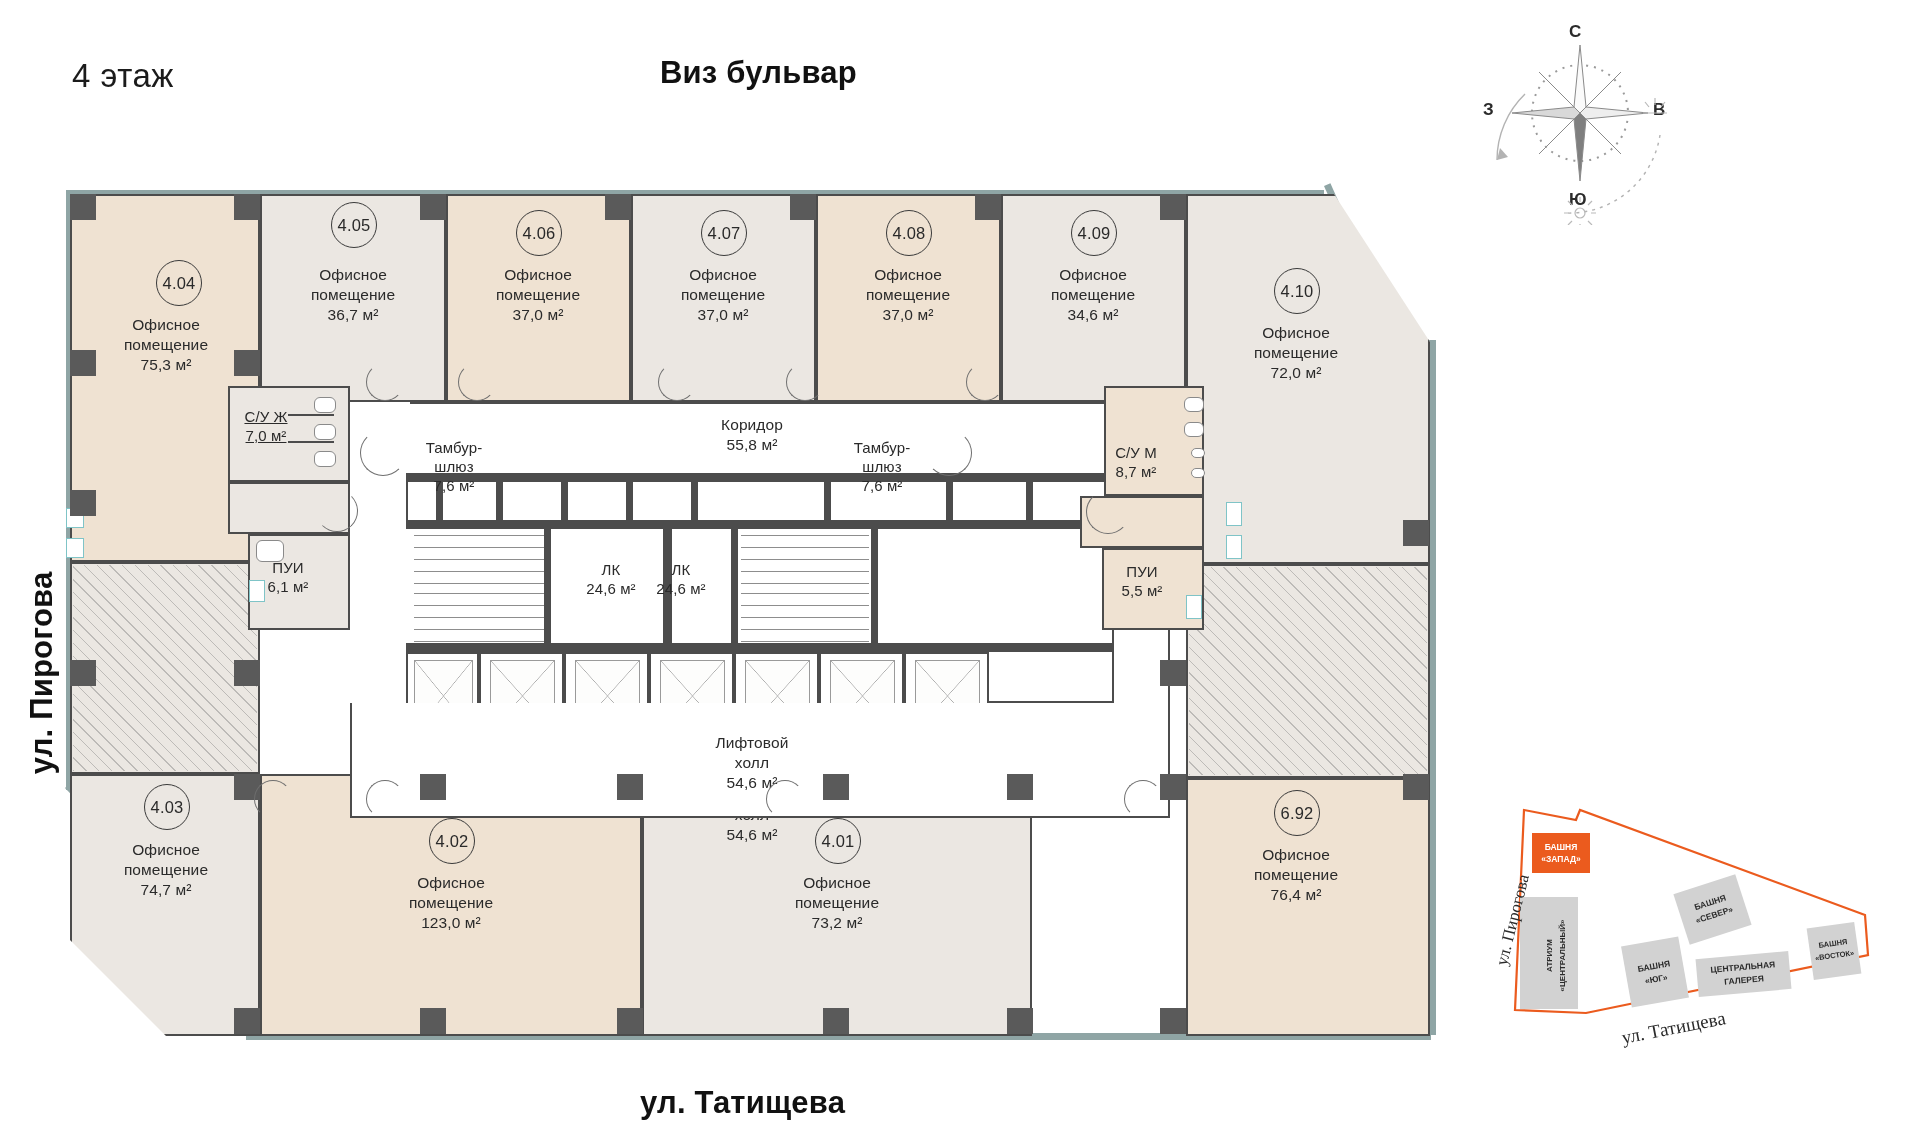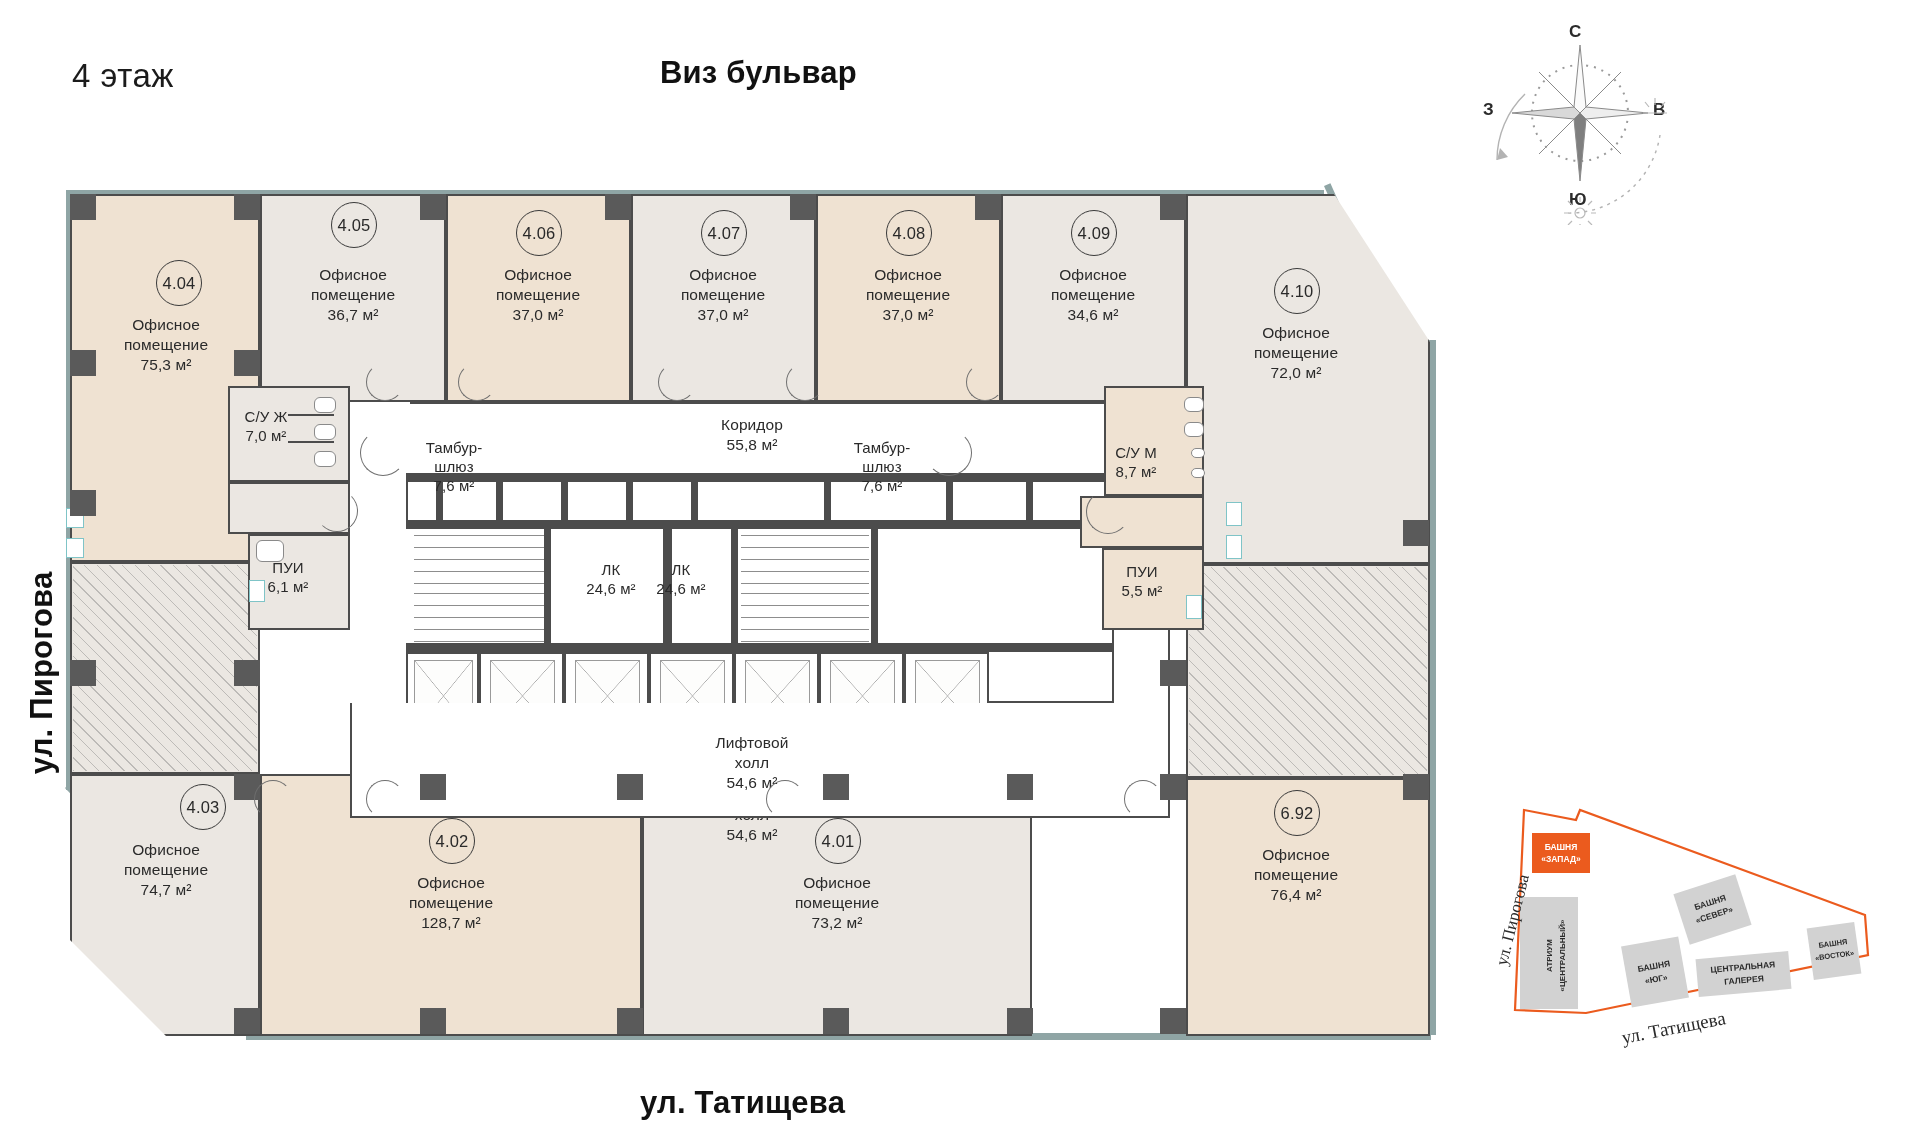--- a/index.html
+++ b/index.html
@@ -190,21 +190,21 @@
       <span class="nm">Офисное</span>
       <span class="nm">помещение</span>
       <span class="ar">72,0 м²</span>
     </div>
 
     <div class="room" style="left:4px;top:372px;width:190px;height:212px;"></div>
     <div class="hatch" style="left:7px;top:375px;width:184px;height:206px;"></div>
 
     <div class="room" style="left:4px;top:584px;width:190px;height:262px;
          clip-path:polygon(0 0, 190px 0, 190px 262px, 96px 262px, 0 166px);"></div>
-    <div class="rnum" style="left:78px;top:594px;margin-left:36px;">4.03</div>
+    <div class="rnum" style="left:78px;top:594px;">4.03</div>
     <div class="rlabel" style="left:19px;top:650px;width:162px;">
       <span class="nm">Офисное</span>
       <span class="nm">помещение</span>
       <span class="ar">74,7 м²</span>
     </div>
 
     <div class="room" style="left:1120px;top:374px;width:244px;height:214px;"></div>
     <div class="hatch" style="left:1123px;top:377px;width:238px;height:208px;"></div>
 
     <div class="room beige" style="left:1120px;top:588px;width:244px;height:258px;"></div>
@@ -213,21 +213,21 @@
       <span class="nm">Офисное</span>
       <span class="nm">помещение</span>
       <span class="ar">76,4 м²</span>
     </div>
 
     <div class="room beige" style="left:194px;top:584px;width:382px;height:262px;"></div>
     <div class="rnum" style="left:363px;top:628px;">4.02</div>
     <div class="rlabel" style="left:304px;top:683px;width:162px;">
       <span class="nm">Офисное</span>
       <span class="nm">помещение</span>
-      <span class="ar">128,7 м²</span>
+      <span class="ar">123,0 м²</span>
     </div>
 
     <div class="room" style="left:576px;top:584px;width:390px;height:262px;"></div>
     <div class="rnum" style="left:749px;top:628px;">4.01</div>
     <div class="rlabel" style="left:690px;top:683px;width:162px;">
       <span class="nm">Офисное</span>
       <span class="nm">помещение</span>
       <span class="ar">73,2 м²</span>
     </div>
 
@@ -312,21 +312,21 @@
     <div class="rlabel small" style="left:756px;top:248px;width:120px;">
       <span class="nm">Тамбур-</span>
       <span class="nm">шлюз</span>
       <span class="ar">7,6 м²</span>
     </div>
 
     <div class="door-arc" style="left:294px;top:240px;width:44px;height:44px;"></div>
     <div class="door-arc" style="left:860px;top:240px;width:44px;height:44px;transform:scaleX(-1);"></div>
 
     <div class="room" style="left:162px;top:196px;width:122px;height:96px;"></div>
-    <div class="rlabel small" style="left:160px;top:217px;width:80px;">
+    <div class="rlabel small" style="left:160px;top:217px;width:80px;text-decoration:underline;">
       <span class="nm">С/У Ж</span>
       <span class="ar">7,0 м²</span>
     </div>
     <div class="fix r" style="left:248px;top:207px;width:22px;height:16px;"></div>
     <div class="fix r" style="left:248px;top:234px;width:22px;height:16px;"></div>
     <div class="fix r" style="left:248px;top:261px;width:22px;height:16px;"></div>
     <div class="wall thin" style="left:222px;top:224px;width:46px;height:2px;"></div>
     <div class="wall thin" style="left:222px;top:251px;width:46px;height:2px;"></div>
 
     <div class="room" style="left:162px;top:292px;width:122px;height:52px;"></div>

